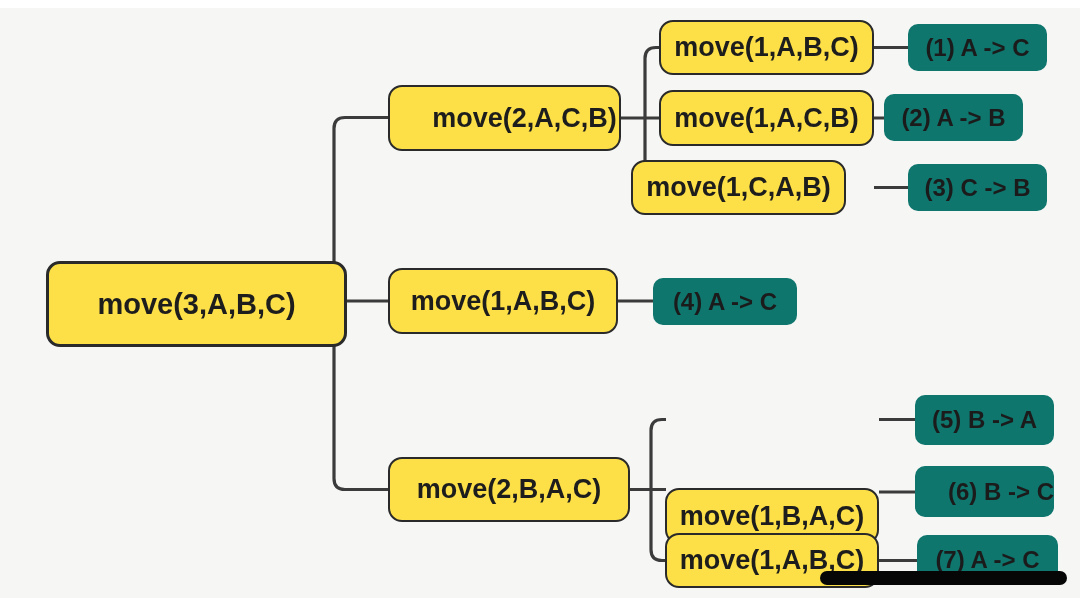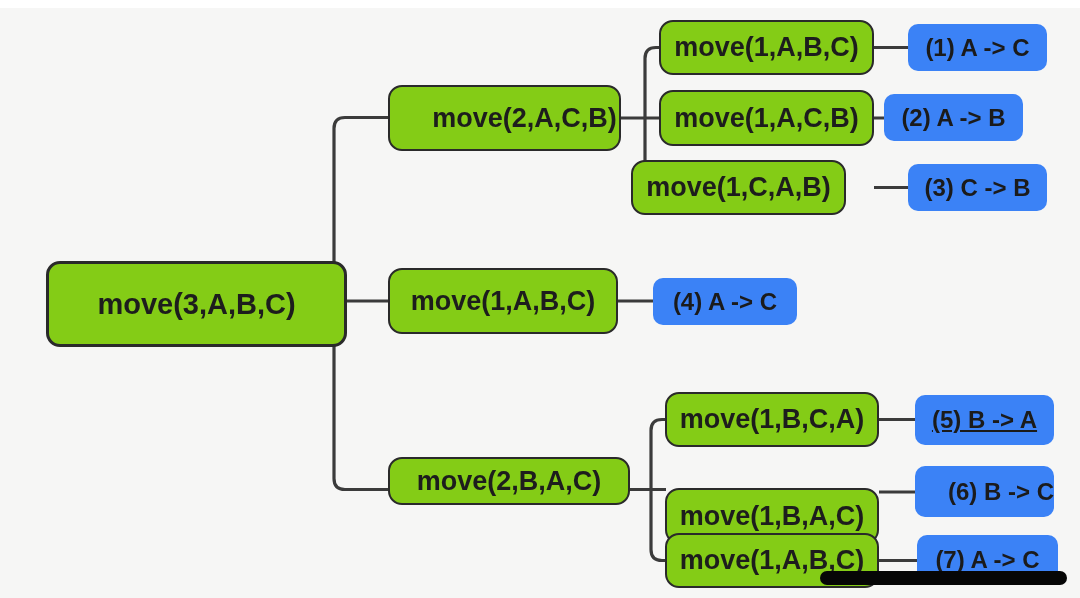--- a/index.html
+++ b/index.html
@@ -27,38 +27,38 @@
     z-index: 1;
   }
   #edges path {
     fill: none;
     stroke: #3b3b3b;
     stroke-width: 3.2;
   }
   .node {
     position: absolute;
     box-sizing: border-box;
-    background: #84cc16;
+    background: #fde047;
     border: 2.6px solid #2a2a2a;
     border-radius: 14px;
     display: flex;
     align-items: center;
     justify-content: center;
     color: #1d1d1d;
     font-weight: 700;
     z-index: 2;
     white-space: nowrap;
   }
   .node.root { border-width: 3px; font-size: 29px; }
   .node.mid  { font-size: 27px; }
   .node.leaf { font-size: 27px; }
   .badge {
     position: absolute;
     box-sizing: border-box;
-    background: #3b82f6;
+    background: #0f766e;
     border-radius: 10px;
     display: flex;
     align-items: center;
     justify-content: center;
     color: #1b1b1b;
     font-weight: 700;
     font-size: 24px;
     z-index: 2;
     white-space: nowrap;
   }
@@ -68,34 +68,34 @@
     width: 247px; height: 14px;
     background: #060606;
     border-radius: 7px;
     z-index: 3;
   }
 
   
   #node-root { left: 14px;  top: 261px; width: 301px; height: 86px; margin-left: 32px; }
   #node-c1   { left: 388px; top: 85px;  width: 233px; height: 66px; padding-left: 40px; }
   #node-c2   { left: 388px; top: 268px; width: 230px; height: 66px; }
-  #node-c3   { left: 388px; top: 457px; width: 242px; height: 48px; }
+  #node-c3   { left: 388px; top: 457px; width: 242px; height: 65px; }
   #leaf-1    { left: 659px; top: 20px;  width: 215px; height: 55px; }
   #leaf-2    { left: 659px; top: 90px;  width: 215px; height: 56px; }
   #leaf-3    { left: 631px; top: 160px; width: 215px; height: 55px; }
   #leaf-5    { left: 665px; top: 392px; width: 214px; height: 55px; }
   #leaf-6    { left: 665px; top: 488px; width: 214px; height: 56px; }
   #leaf-7    { left: 665px; top: 533px; width: 214px; height: 55px; }
 
   
   #badge-1 { left: 908px; top: 24px;  width: 139px; height: 47px; }
   #badge-2 { left: 884px; top: 94px;  width: 139px; height: 47px; }
   #badge-3 { left: 908px; top: 164px; width: 139px; height: 47px; }
   #badge-4 { left: 653px; top: 278px; width: 144px; height: 47px; }
-  #badge-5 { left: 915px; top: 395px; width: 139px; height: 50px; text-decoration: underline; }
+  #badge-5 { left: 915px; top: 395px; width: 139px; height: 50px; }
   #badge-6 { left: 915px; top: 466px; width: 139px; height: 51px; padding-left: 33px; }
   #badge-7 { left: 917px; top: 535px; width: 141px; height: 50px; }
 </style>
 </head>
 <body>
 
 <div id="canvas">
 
   <div class="top-strip"></div>
 
@@ -127,21 +127,20 @@
   <div class="node root" id="node-root">move(3,A,B,C)</div>
 
   <div class="node mid" id="node-c1">move(2,A,C,B)</div>
   <div class="node mid" id="node-c2">move(1,A,B,C)</div>
   <div class="node mid" id="node-c3">move(2,B,A,C)</div>
 
   <div class="node leaf" id="leaf-1">move(1,A,B,C)</div>
   <div class="node leaf" id="leaf-2">move(1,A,C,B)</div>
   <div class="node leaf" id="leaf-3">move(1,C,A,B)</div>
 
-  <div class="node leaf" id="leaf-5">move(1,B,C,A)</div>
   <div class="node leaf" id="leaf-6">move(1,B,A,C)</div>
   <div class="node leaf" id="leaf-7">move(1,A,B,C)</div>
 
   <div class="badge" id="badge-1">(1) A -&gt; C</div>
   <div class="badge" id="badge-2">(2) A -&gt; B</div>
   <div class="badge" id="badge-3">(3) C -&gt; B</div>
   <div class="badge" id="badge-4">(4) A -&gt; C</div>
   <div class="badge" id="badge-5">(5) B -&gt; A</div>
   <div class="badge" id="badge-6">(6) B -&gt; C</div>
   <div class="badge" id="badge-7">(7) A -&gt; C</div>

